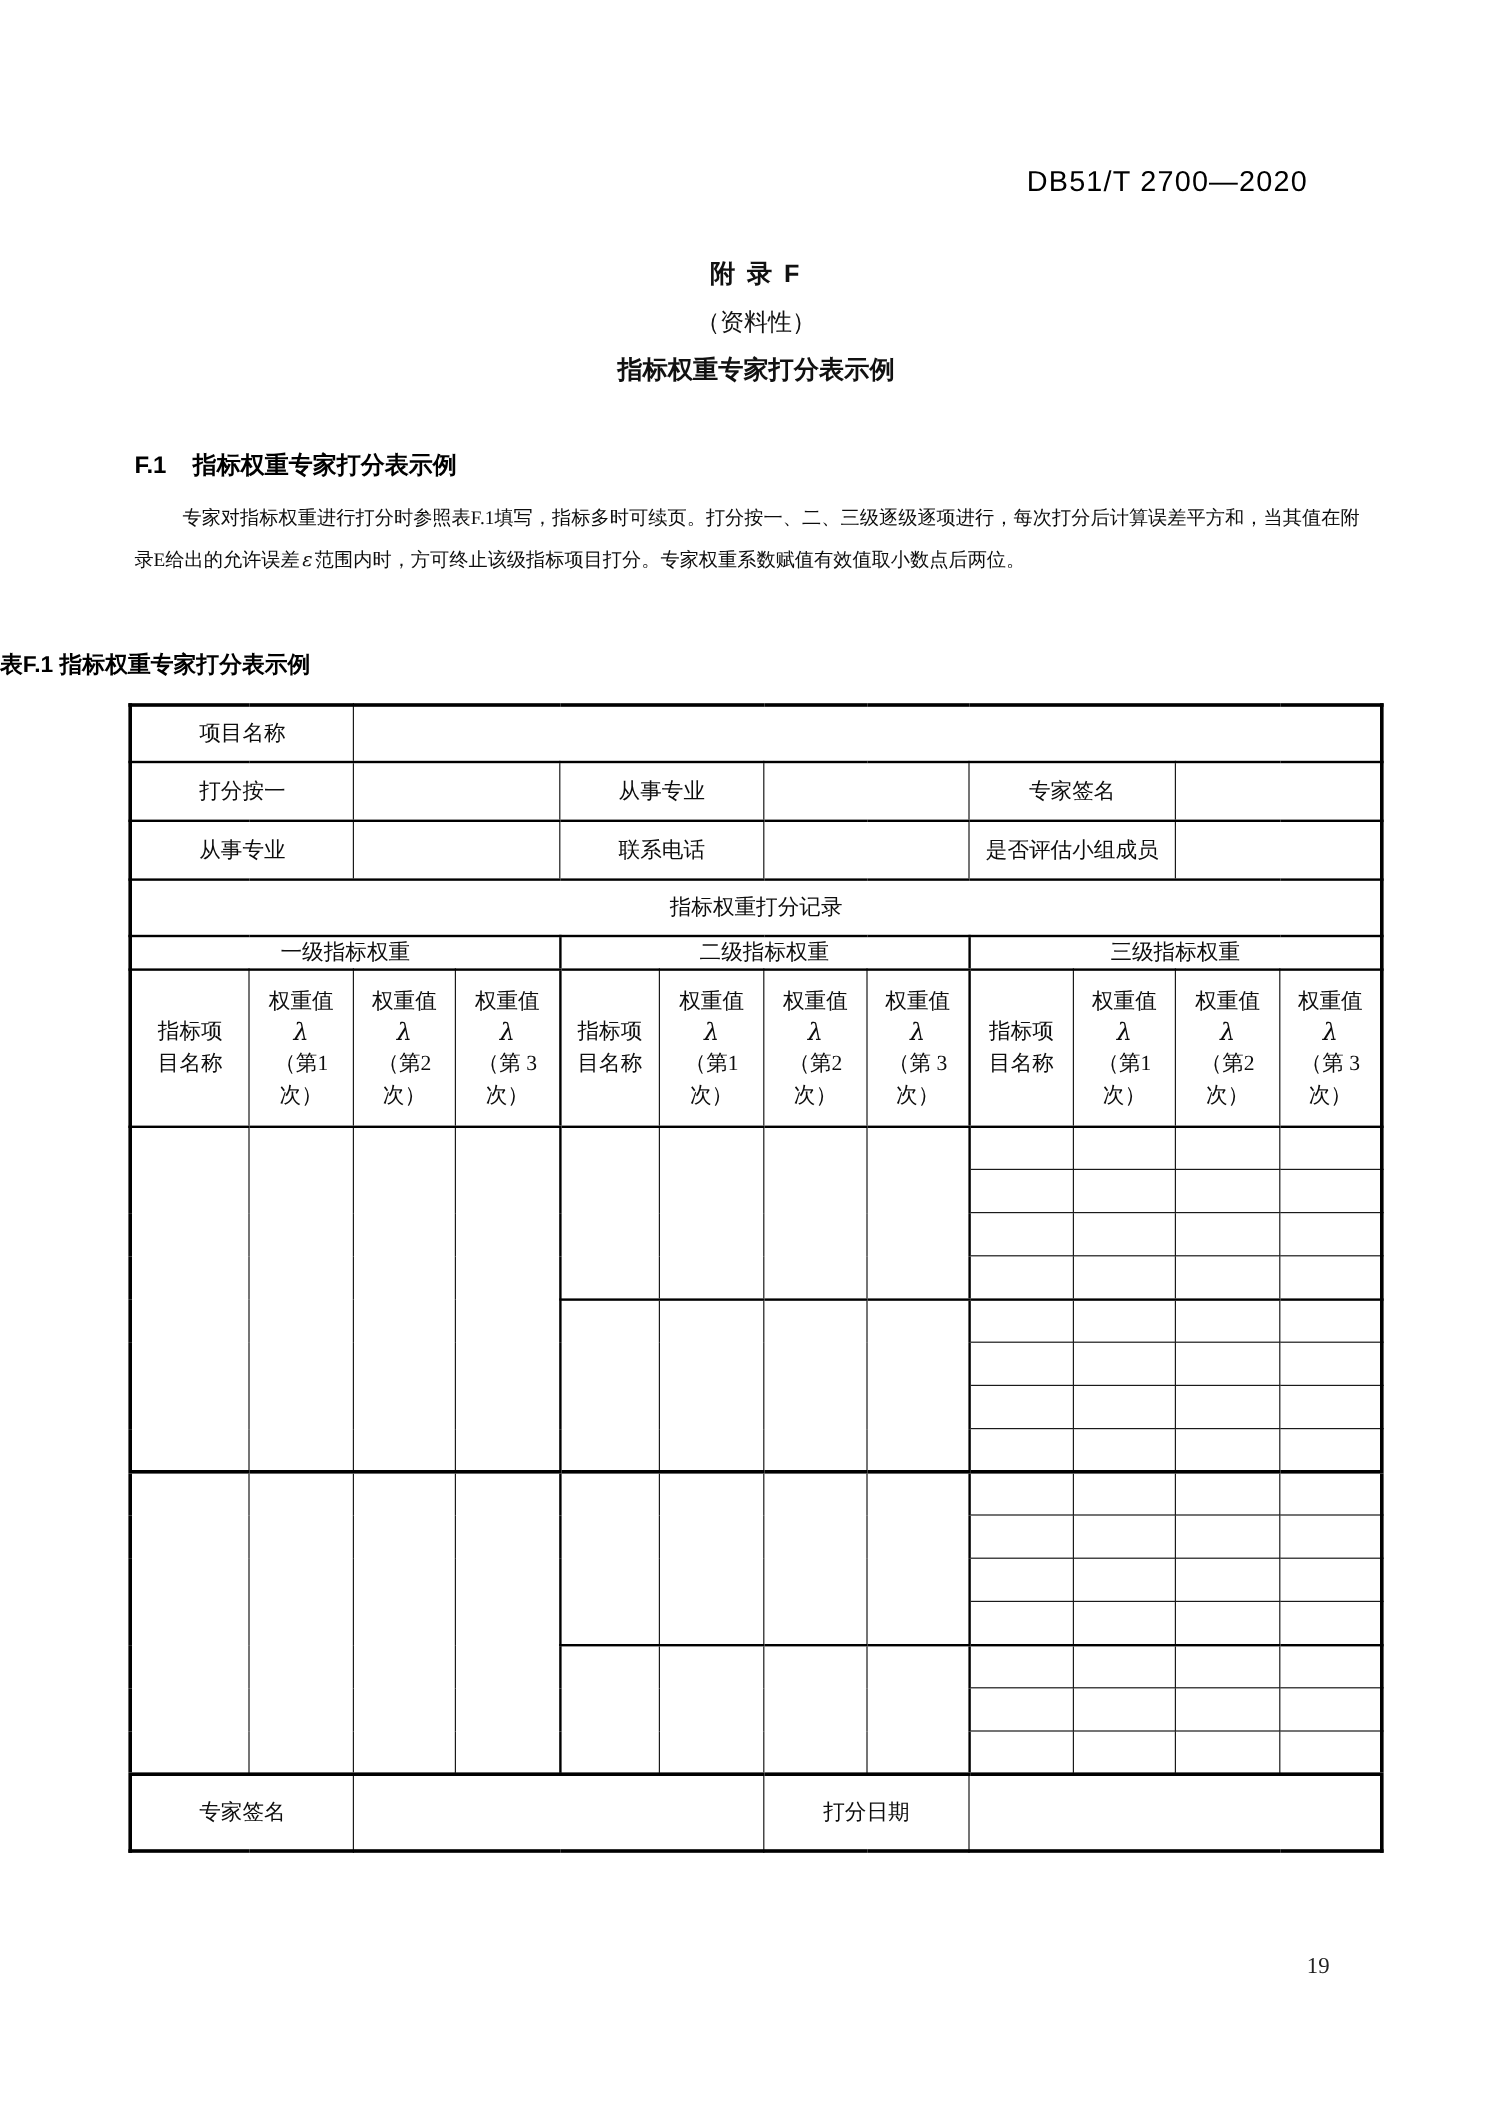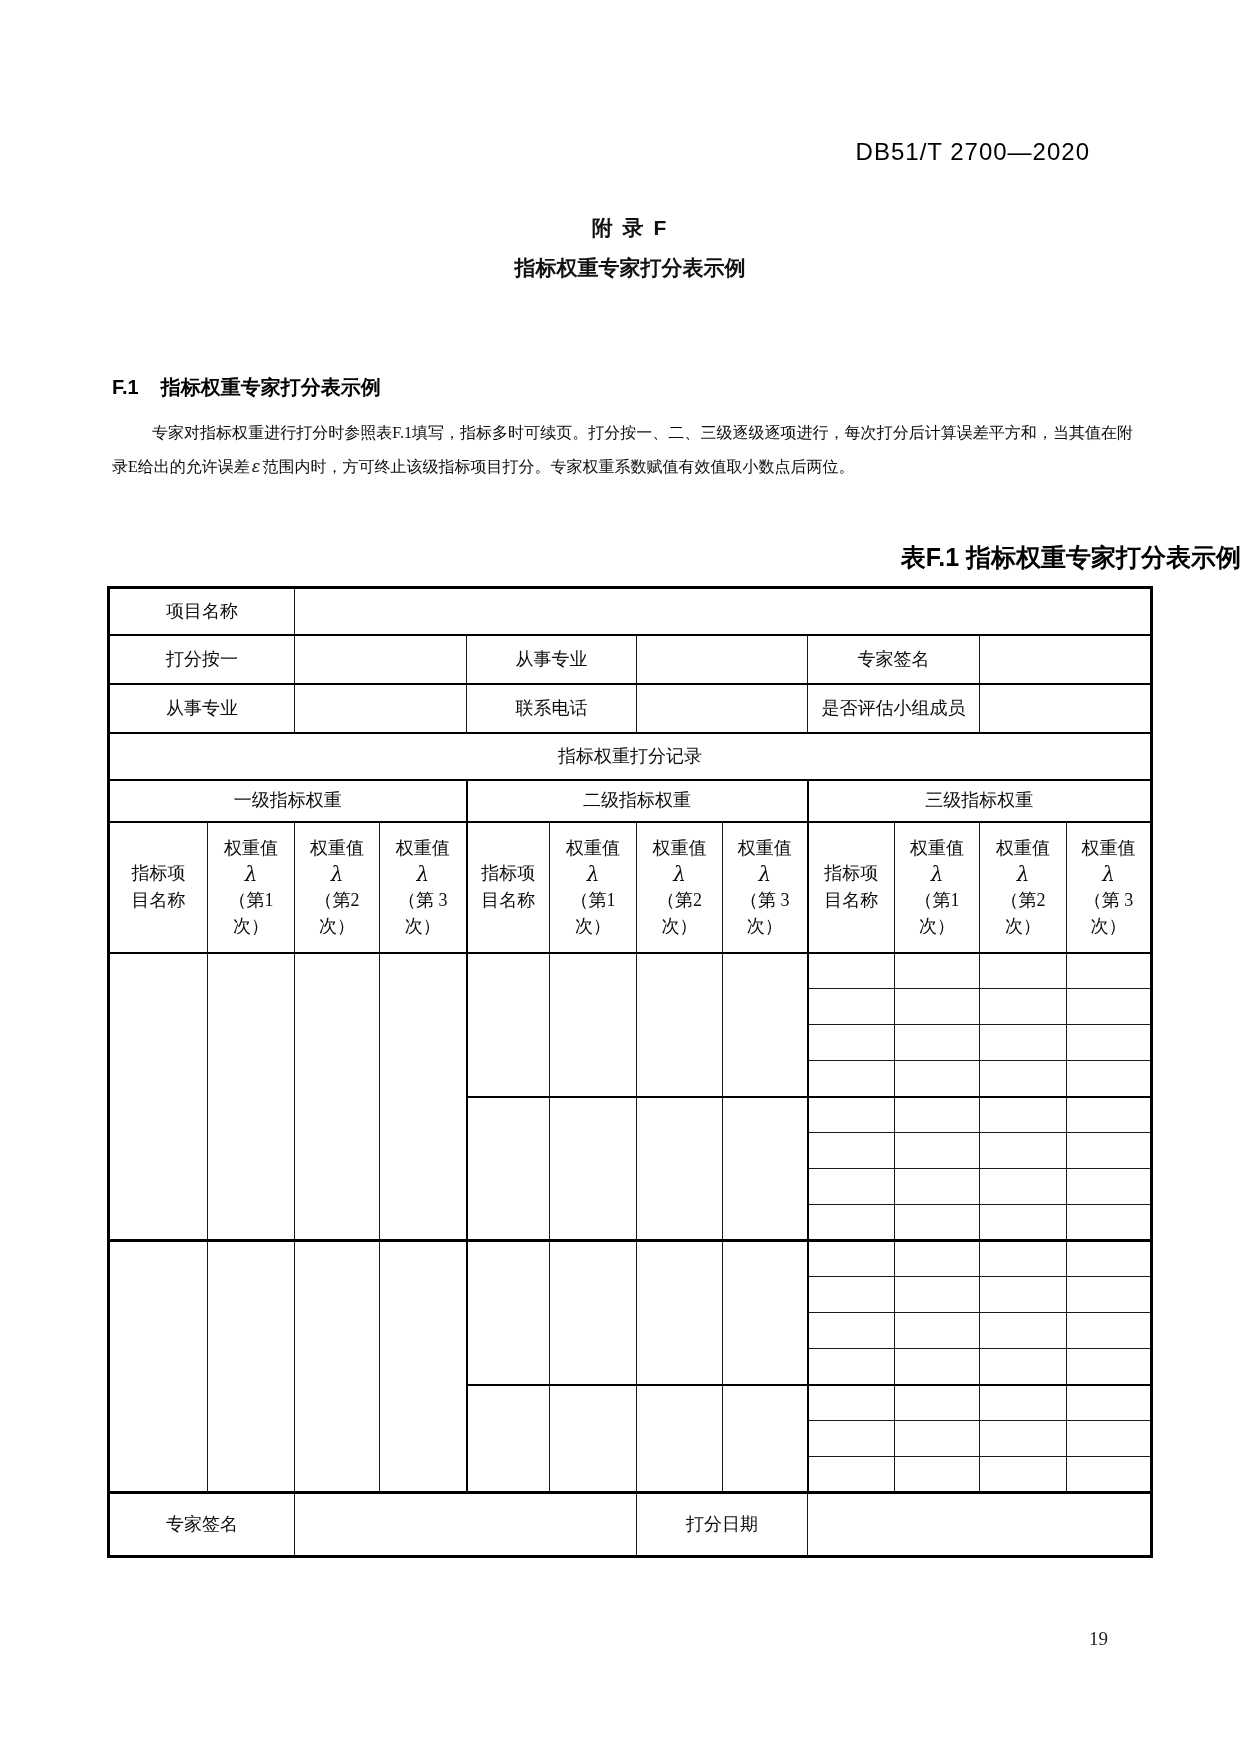--- a/index.html
+++ b/index.html
@@ -30,40 +30,40 @@
   .section-heading .sec-no{margin-right:22px;}
 
   .body-paragraph{
     position:absolute;left:112px;top:416px;width:1021px;
     font-size:16px;line-height:33.5px;
     text-align:justify;text-indent:40px;color:#0d0d0d;
   }
   .epsilon{font-style:italic;font-family:"DejaVu Serif", serif;padding:0 2px;}
 
   .table-caption{
-    position:absolute;left:0;right:0;top:541px;text-align:right;
+    position:absolute;left:0;right:0;top:541px;text-align:left;
     font-family:"Liberation Sans", sans-serif;
-    font-size:25px;font-weight:600;color:#000;
+    font-size:19px;font-weight:600;color:#000;
   }
 
   table.score-table{
     position:absolute;left:107px;top:586px;
     width:1043px;
     border-collapse:collapse;table-layout:fixed;
     border:3px solid #000;
     font-size:18px;color:#0d0d0d;
   }
   .score-table td{
     border:1px solid #1a1a1a;
     text-align:center;vertical-align:middle;
     padding:0;overflow:hidden;
     line-height:1.35;
   }
   .h-r1{height:47px}.h-r2{height:49px}.h-r3{height:49px}
-  .h-r4{height:47px}.h-r5{height:42px}.h-r6{height:131px}
+  .h-r4{height:47px}.h-r5{height:28px}.h-r6{height:131px}
   .h-thin{height:36px}.h-foot{height:64px}
 
   .bb2{border-bottom:2px solid #000 !important;}
   .bb3{border-bottom:3px solid #000 !important;}
   .bt3{border-top:3px solid #000 !important;}
   .bl2{border-left:2px solid #000 !important;}
 
   .wh div{line-height:26px;}
   .lambda{
     font-family:"DejaVu Serif", serif;
@@ -76,20 +76,21 @@
     font-size:19px;color:#222;
   }
 </style>
 </head>
 <body>
 
 <div class="doc-code">DB51/T 2700—2020</div>
 
 <div class="title-block">
   <div class="title-line1">附  录  F</div>
+  <div class="title-line2">（资料性）</div>
   <div class="title-line3">指标权重专家打分表示例</div>
 </div>
 
 <div class="section-heading">
   <span class="sec-no">F.1</span><span>指标权重专家打分表示例</span>
 </div>
 
 <div class="body-paragraph">
   <span>专家对指标权重进行打分时参照表F.1填写，指标多时可续页。打分按一、二、三级逐级逐项进行，每次打分后计算误差平方和，当其值在附录E给出的允许误差</span><span class="epsilon">ε</span><span>范围内时，方可终止该级指标项目打分。专家权重系数赋值有效值取小数点后两位。</span>
 </div>

